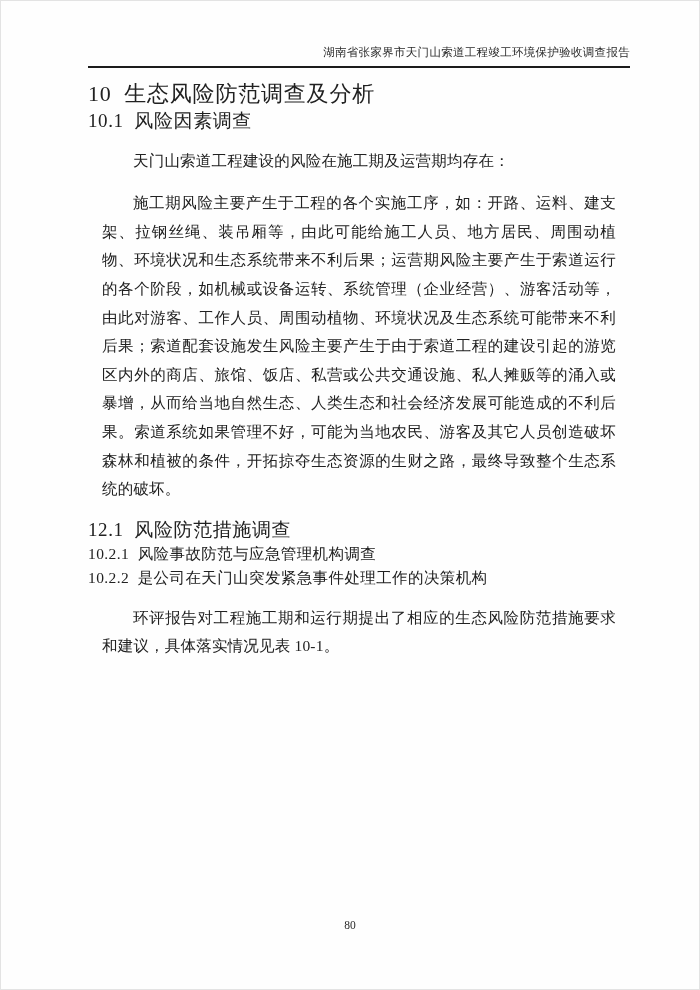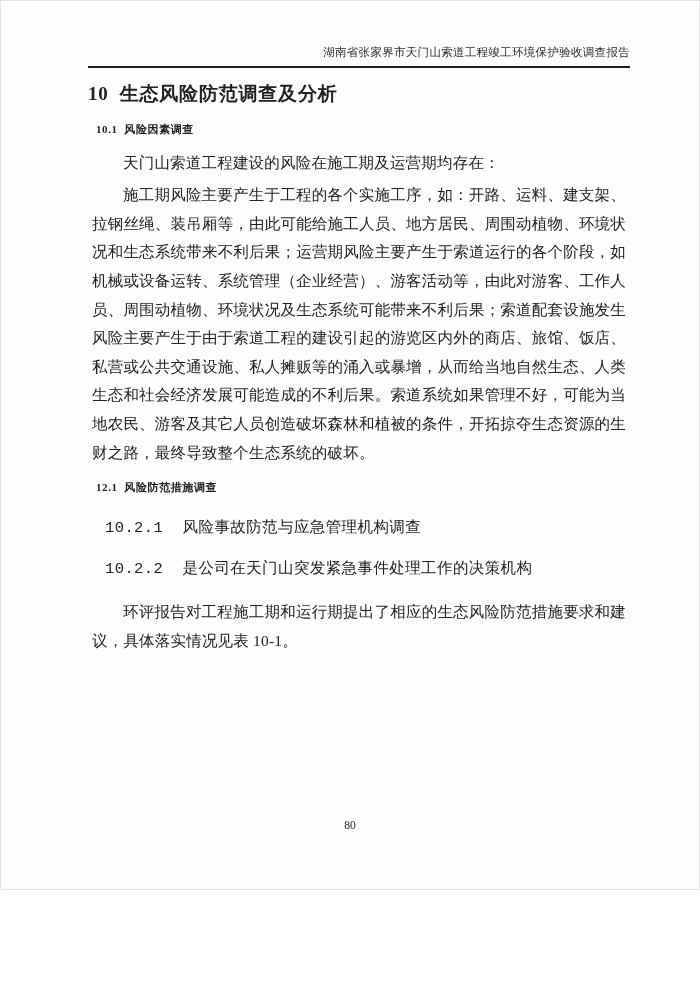--- a/index.html
+++ b/index.html
@@ -3,21 +3,21 @@
 <meta charset="utf-8">
 <style>
   html, body {
     margin: 0;
     padding: 0;
     background: #ffffff;
   }
   .page {
     position: relative;
     width: 700px;
-    height: 890px;
+    height: 990px;
     box-sizing: border-box;
     background: #fefefe;
     border: 1px solid #e3e3e3;
     padding: 45px 69px 0 87px;
     font-family: "Liberation Serif", "DejaVu Serif", serif;
     color: #212121;
     overflow: hidden;
   }
   .running-header {
     text-align: right;
@@ -27,45 +27,44 @@
     color: #2a2a2a;
   }
   .header-rule {
     margin-top: 7px;
     border: 0;
     border-bottom: 2px solid #1c1c1c;
     height: 0;
   }
   .doc-h1 {
     margin: 12px 0 0 0;
-    font-size: 19px;
-    font-weight: bold;
+    font-size: 22px;
+    font-weight: normal;
     line-height: 28.6px;
     letter-spacing: 0.8px;
     white-space: pre-wrap;
   }
   .doc-h2 {
-    margin: 8px;
-    font-size: 11px;
-    font-weight: bold;
+    margin: 0;
+    font-size: 19px;
+    font-weight: normal;
     line-height: 24px;
     letter-spacing: 0.6px;
     white-space: pre-wrap;
   }
   .doc-h3 {
-    margin: 17px;
+    margin: 0;
     font-size: 15.5px;
     font-weight: normal;
     line-height: 24px;
     letter-spacing: 0.4px;
     white-space: pre-wrap;
-    font-family: Liberation Mono, monospace;
   }
   .doc-p {
-    margin: 4px;
+    margin: 14px;
     font-size: 15.5px;
     line-height: 28.6px;
     text-align: justify;
     text-indent: 2em;
     letter-spacing: 0.2px;
   }
   .page-number {
     position: absolute;
     left: 0;
     right: 0;

